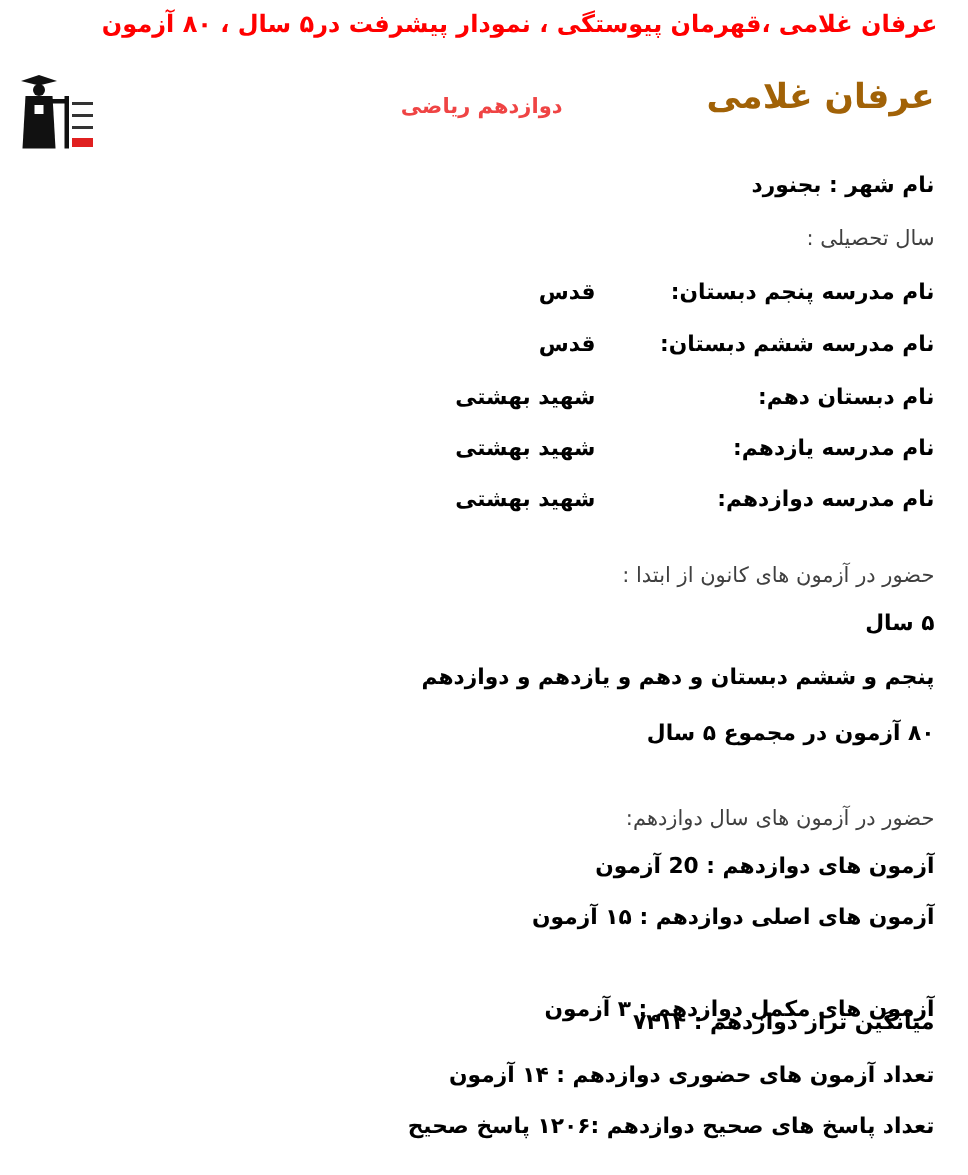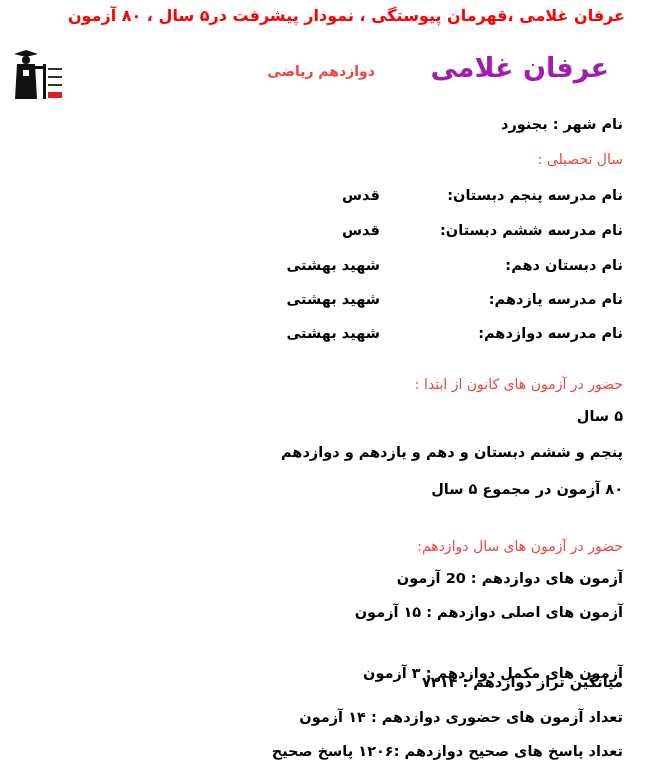--- a/index.html
+++ b/index.html
@@ -9,29 +9,29 @@
     direction: rtl;
   }
   .abs { position: absolute; white-space: nowrap; }
   .title {
     right: 20px; top: 6px; font-size: 16px; font-weight: bold; color: #ff0000; margin-left: 28px;
   }
   .logo {
     position: absolute; left: 4px; top: 44px; width: 60px; height: 60px;
   }
   .name {
-    right: 36px; top: 52px; font-size: 27px; font-weight: bold; color: #a21caf;
+    right: 22px; top: 52px; font-size: 23px; font-weight: bold; color: #a16207;
   }
   .grade {
     right: 270px; top: 63px; font-size: 14px; font-weight: bold; color: #ef4444;
   }
   .bold { font-weight: bold; color: #000; font-size: 14.5px; }
-  .red { color: #ef4444; font-size: 14px; }
+  .red { color: #404040; font-size: 14px; }
   .label { right: 22px; }
-  .value { right: 265px; text-align: right; }
+  .value { right: 248px; text-align: right; }
   .line { right: 22px; }
 </style>
 </head>
 <body>
 
 <div class="abs title">عرفان غلامی ،قهرمان پیوستگی ، نمودار پیشرفت در۵ سال ، ۸۰ آزمون</div>
 
 <div class="logo">
   <svg width="60" height="60" viewBox="0 0 60 60">
     <rect x="0" y="0" width="60" height="60" fill="#ffffff"></rect>

